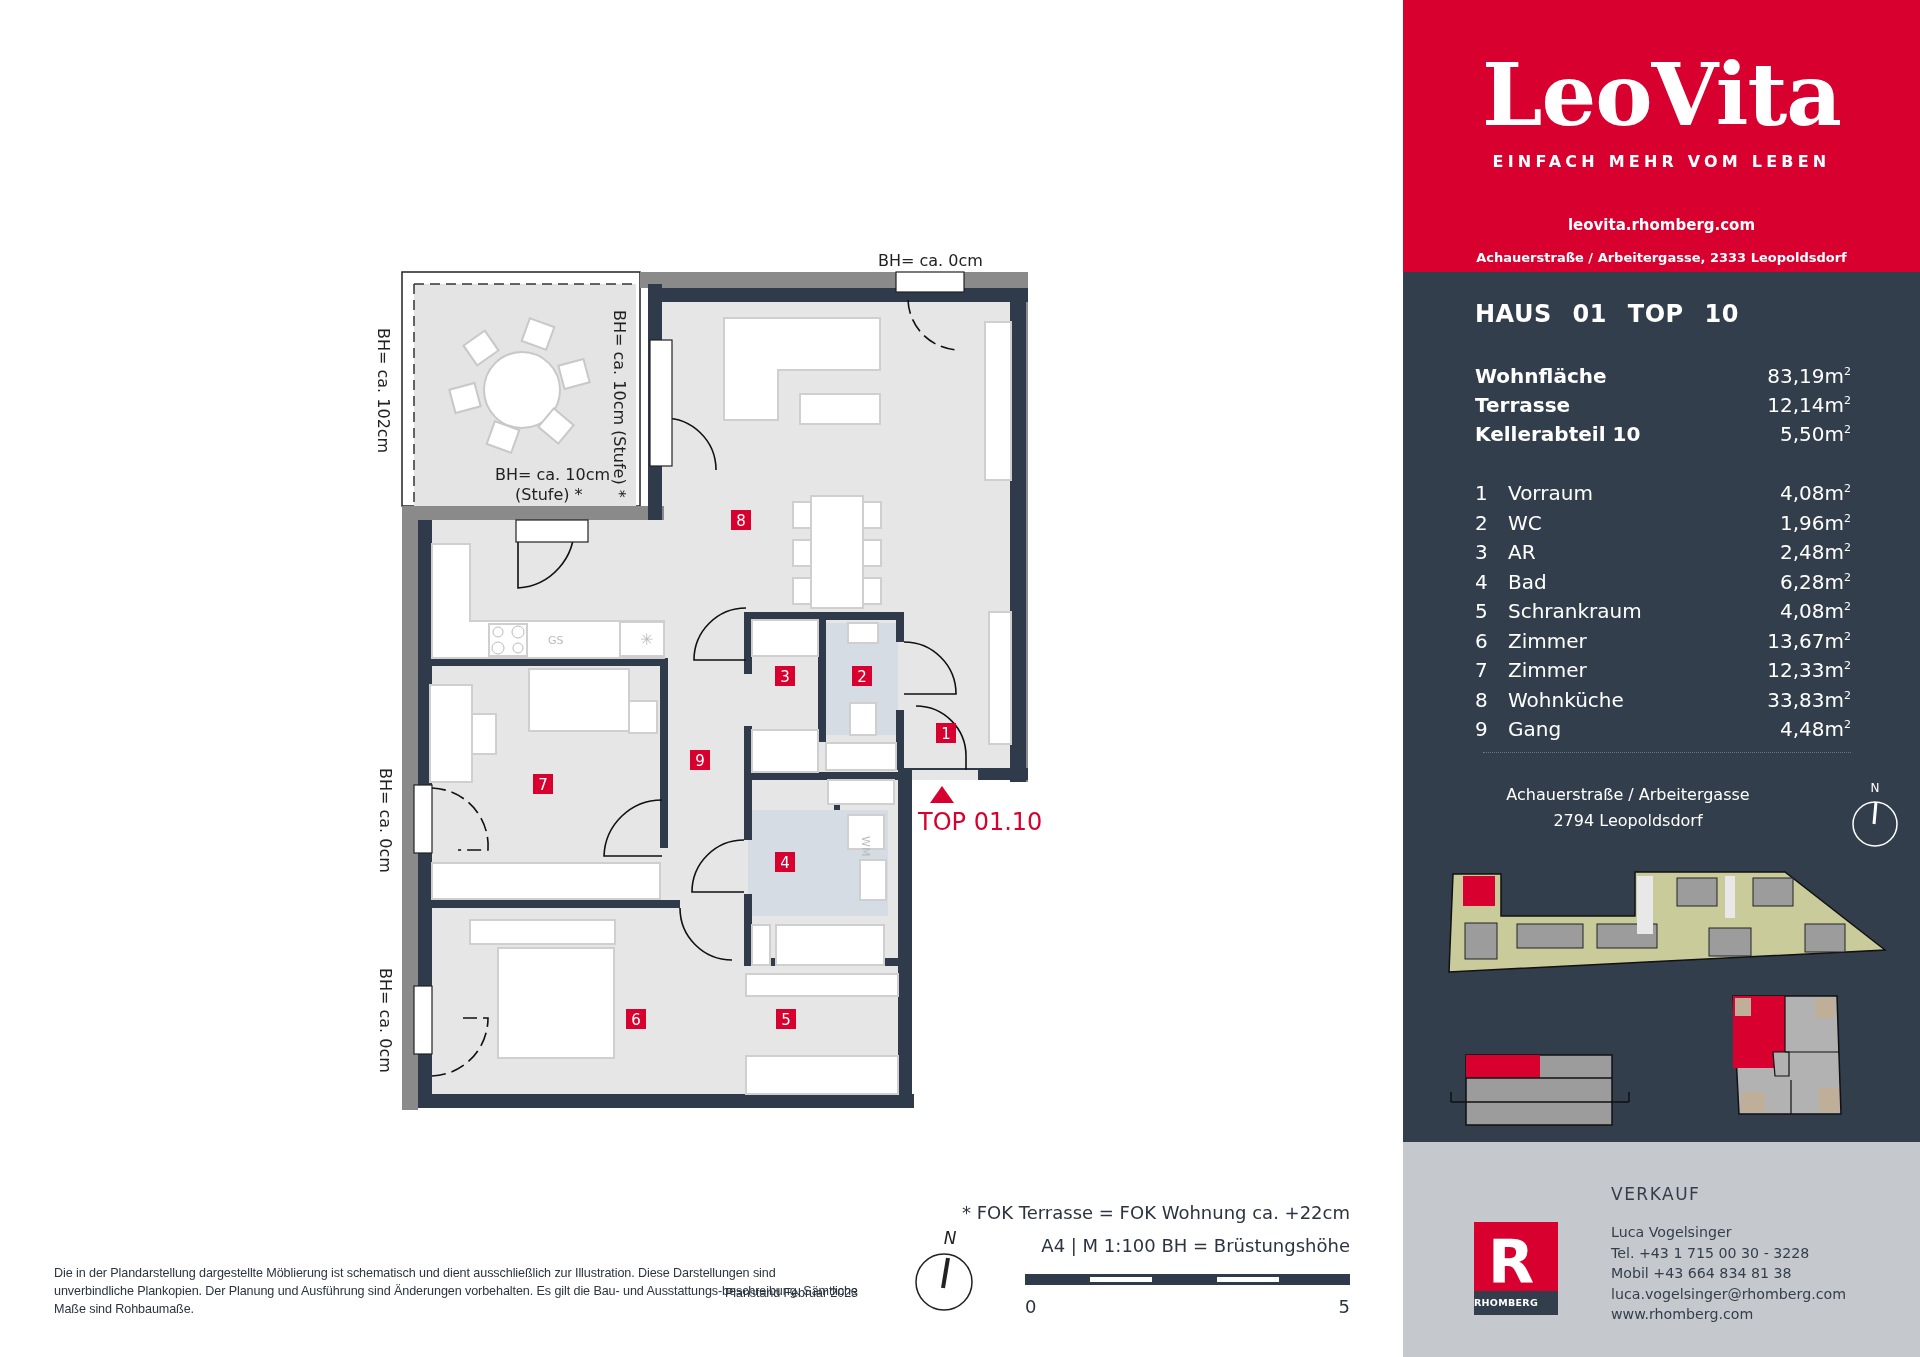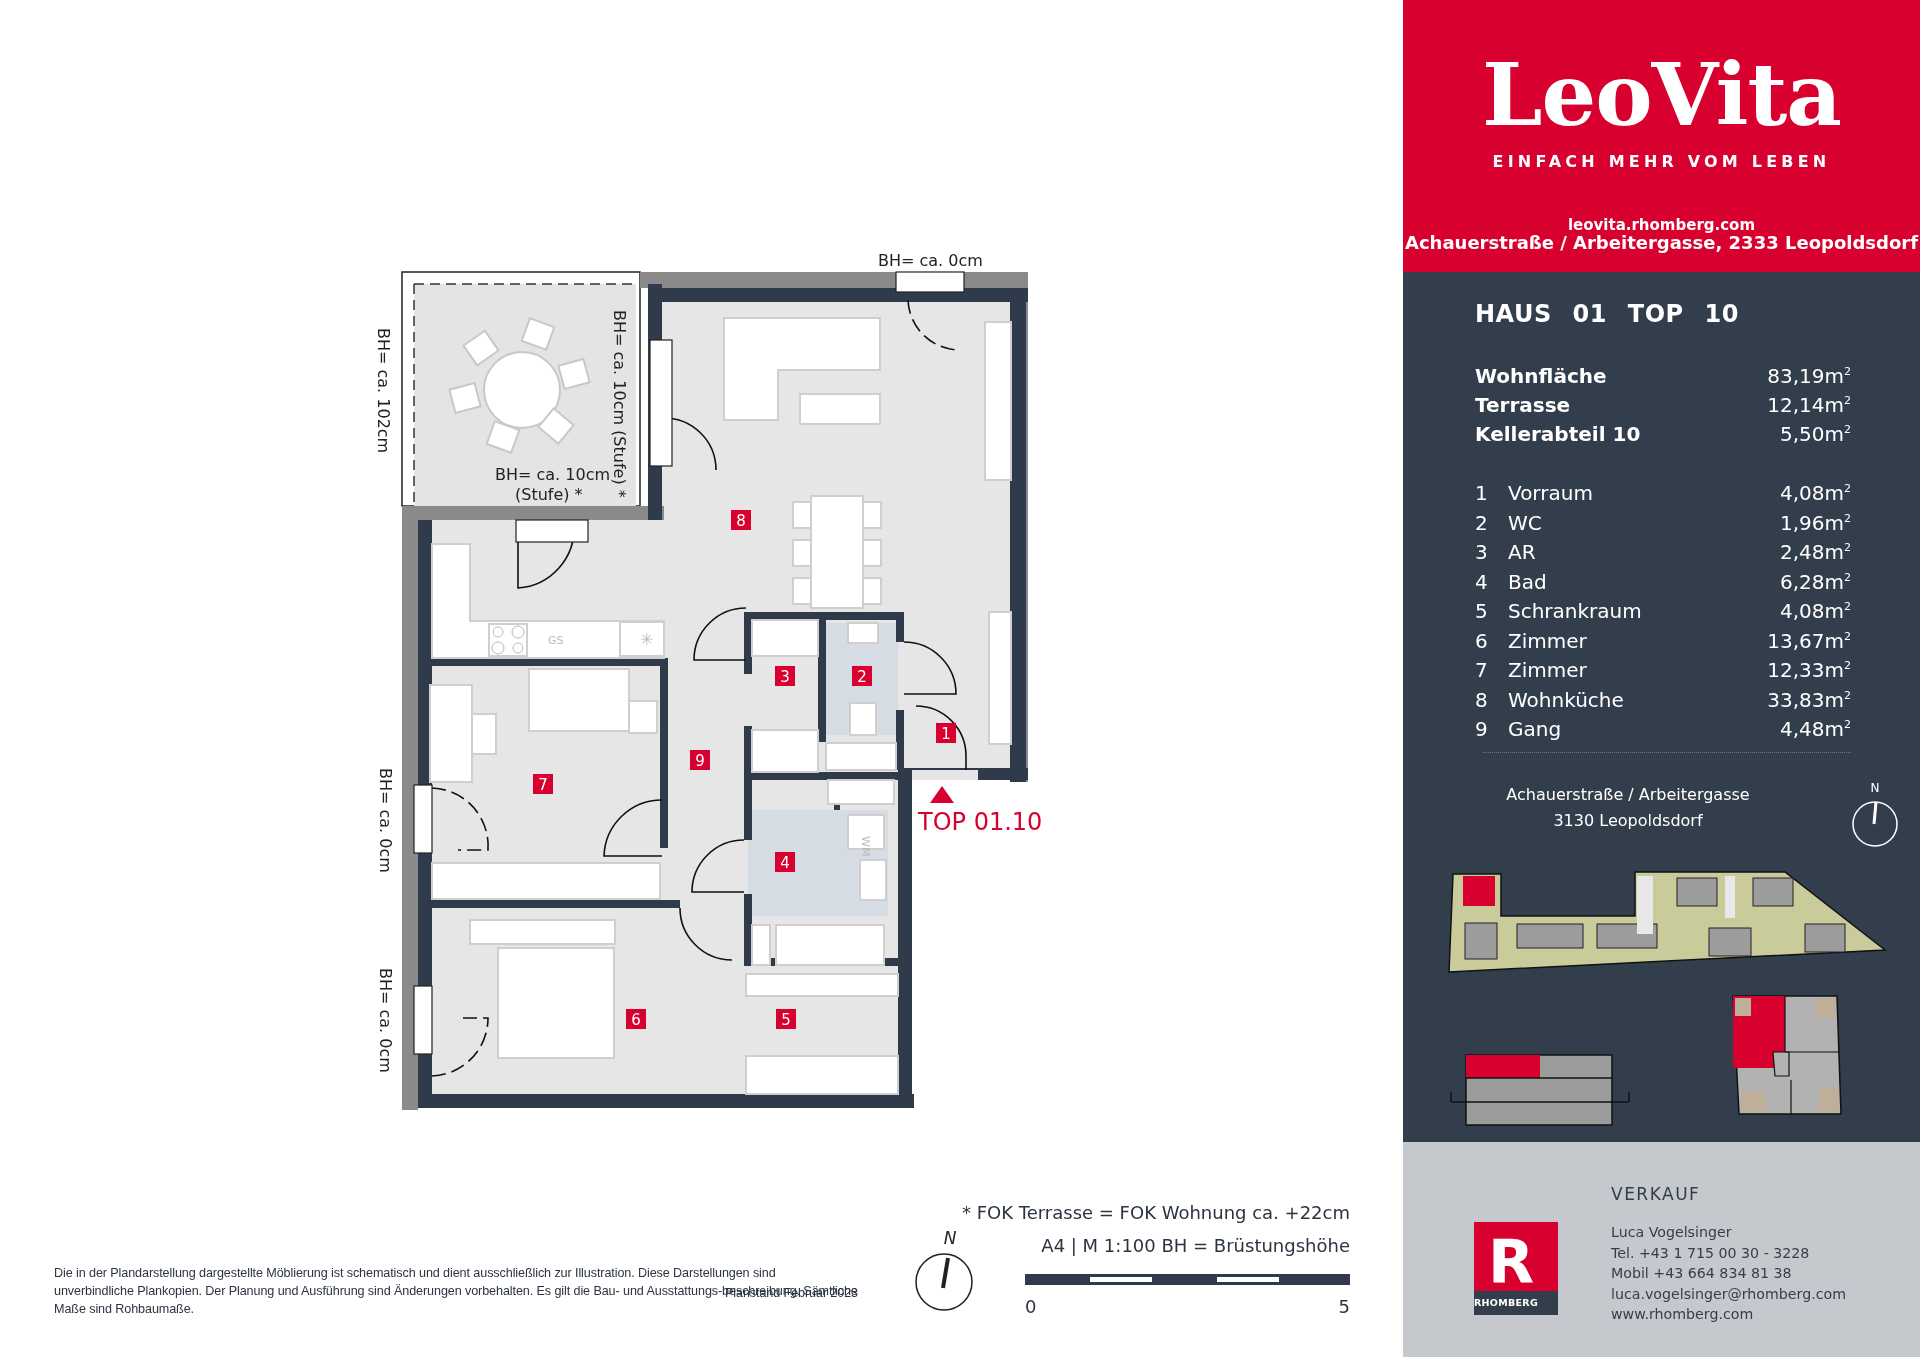--- a/index.html
+++ b/index.html
@@ -25,21 +25,21 @@
   .scale-0 { position: absolute; left: 45px; top: 94px; font-size: 18px; }
   .scale-5 { position: absolute; right: 0; top: 94px; font-size: 18px; }
   .north-bottom { position: absolute; left: 912px; top: 1230px; }
 
   
   .panel { position: absolute; left: 1403px; top: 0; width: 517px; height: 1357px; }
   .brand { position: absolute; left: 0; top: 0; width: 517px; height: 272px; background: #d7002e; color: #fff; text-align: center; }
   .brand-logo { position: absolute; left: 0; right: 0; top: 44px; font-family: "DejaVu Serif", serif; font-size: 86px; font-weight: bold; letter-spacing: -1px; }
   .brand-tagline { position: absolute; left: 0; right: 0; top: 152px; font-size: 16px; letter-spacing: 4.2px; font-weight: 600; }
   .brand-url { position: absolute; left: 0; right: 0; top: 216px; font-size: 15px; font-weight: bold; }
-  .brand-address { position: absolute; left: 0; right: 0; top: 232px; font-size: 18px; font-weight: bold; }
+  .brand-address { position: absolute; left: 0; right: 0; top: 250px; font-size: 13px; font-weight: bold; }
 
   .info { position: absolute; left: 0; top: 272px; width: 517px; height: 870px; background: #333e4c; color: #fff; }
   .unit-title { position: absolute; left: 72px; top: 28px; font-size: 24px; font-weight: bold; letter-spacing: 0.5px; word-spacing: 12px; }
   .summary { position: absolute; left: 72px; top: 92px; width: 376px; }
   .row { display: flex; justify-content: space-between; height: 29px; align-items: baseline; font-size: 20px; }
   .summary .row { font-weight: bold; }
   .summary .row .val { font-weight: normal; text-align: center; }
   .rooms { position: absolute; left: 72px; top: 209px; width: 376px; }
   .rooms .row { height: 29.5px; }
   .rooms .num { display: inline-block; width: 33px; }
@@ -348,21 +348,21 @@
         </div>
       <div class="row">
           <span><span class="num">9</span><span>Gang</span></span>
           <span><span>4,48m</span><sup>2</sup></span>
         </div>
     </div>
     <div class="rooms-rule"></div>
 
     <div class="site-address">
       <div>Achauerstraße / Arbeitergasse</div>
-      <div>3130 Leopoldsdorf</div>
+      <div>2794 Leopoldsdorf</div>
     </div>
 
     <svg class="north-panel" width="52" height="70" viewBox="0 0 52 70">
       <text x="26" y="12" font-size="12" font-family="DejaVu Sans, sans-serif" fill="#fff" text-anchor="middle">N</text>
       <circle cx="26" cy="44" r="22" fill="none" stroke="#fff" stroke-width="1.5"></circle>
       <line x1="27" y1="22" x2="25" y2="44" stroke="#fff" stroke-width="3"></line>
     </svg>
 
     <svg class="site-plan" width="460" height="116" viewBox="0 0 460 116">
       <polygon points="8,6 56,6 56,48 190,48 190,4 340,4 440,82 4,104" fill="#c9cc9a" stroke="#111" stroke-width="1.5"></polygon>

